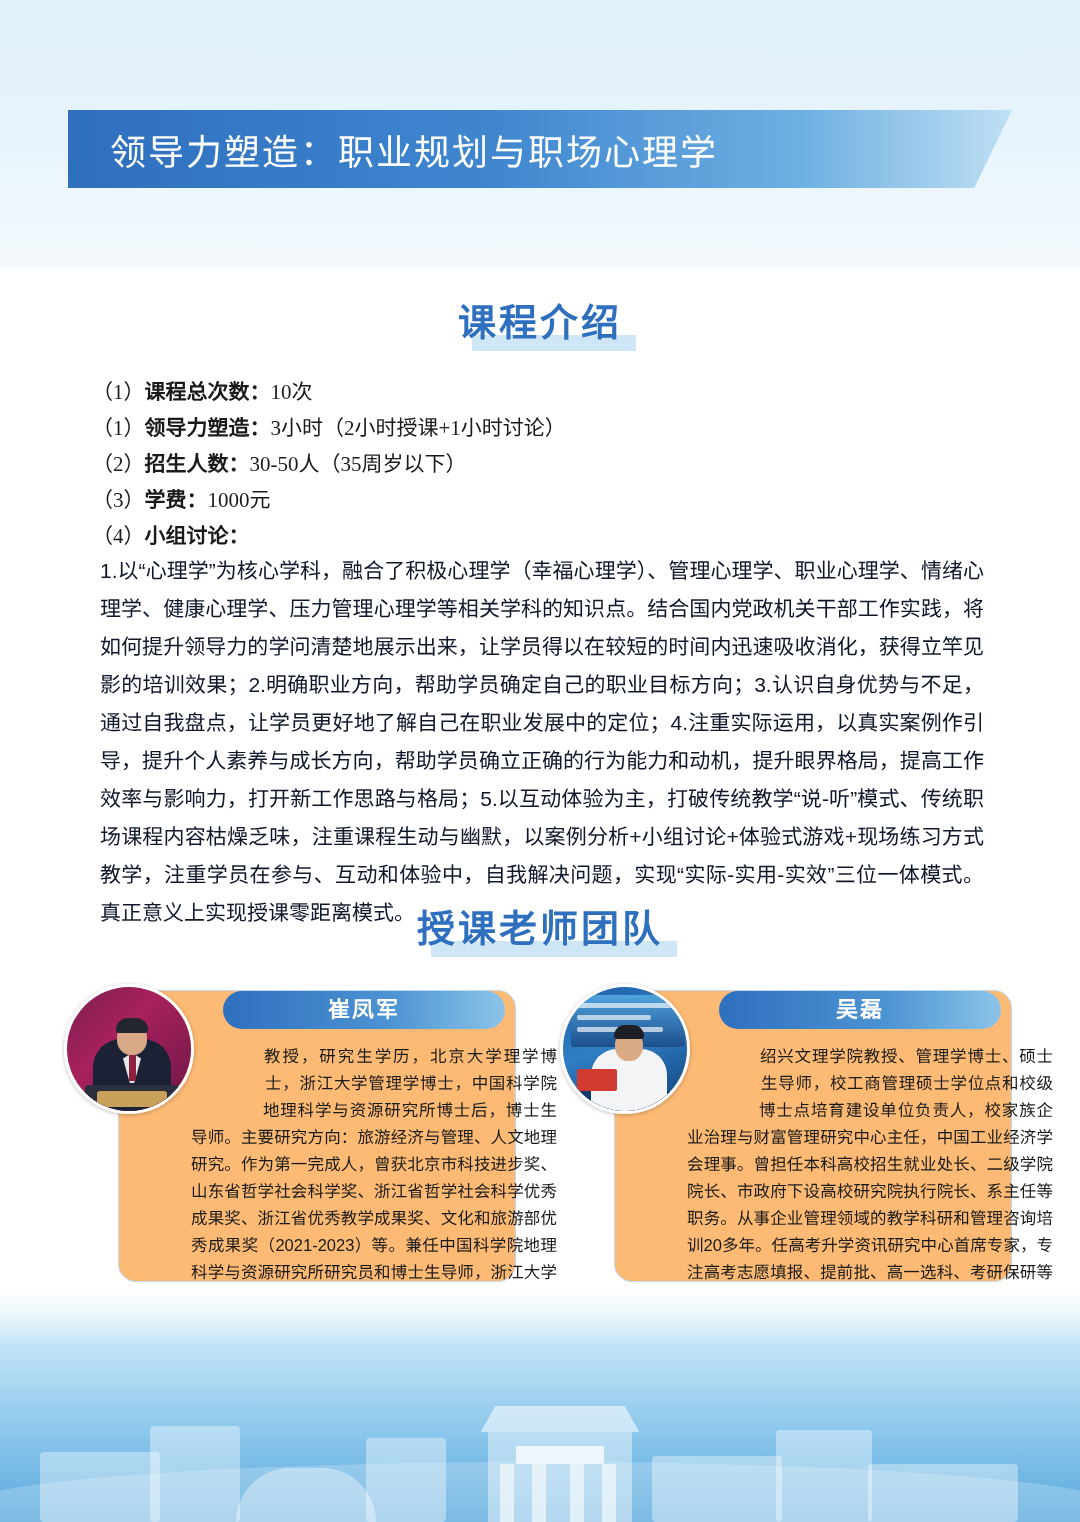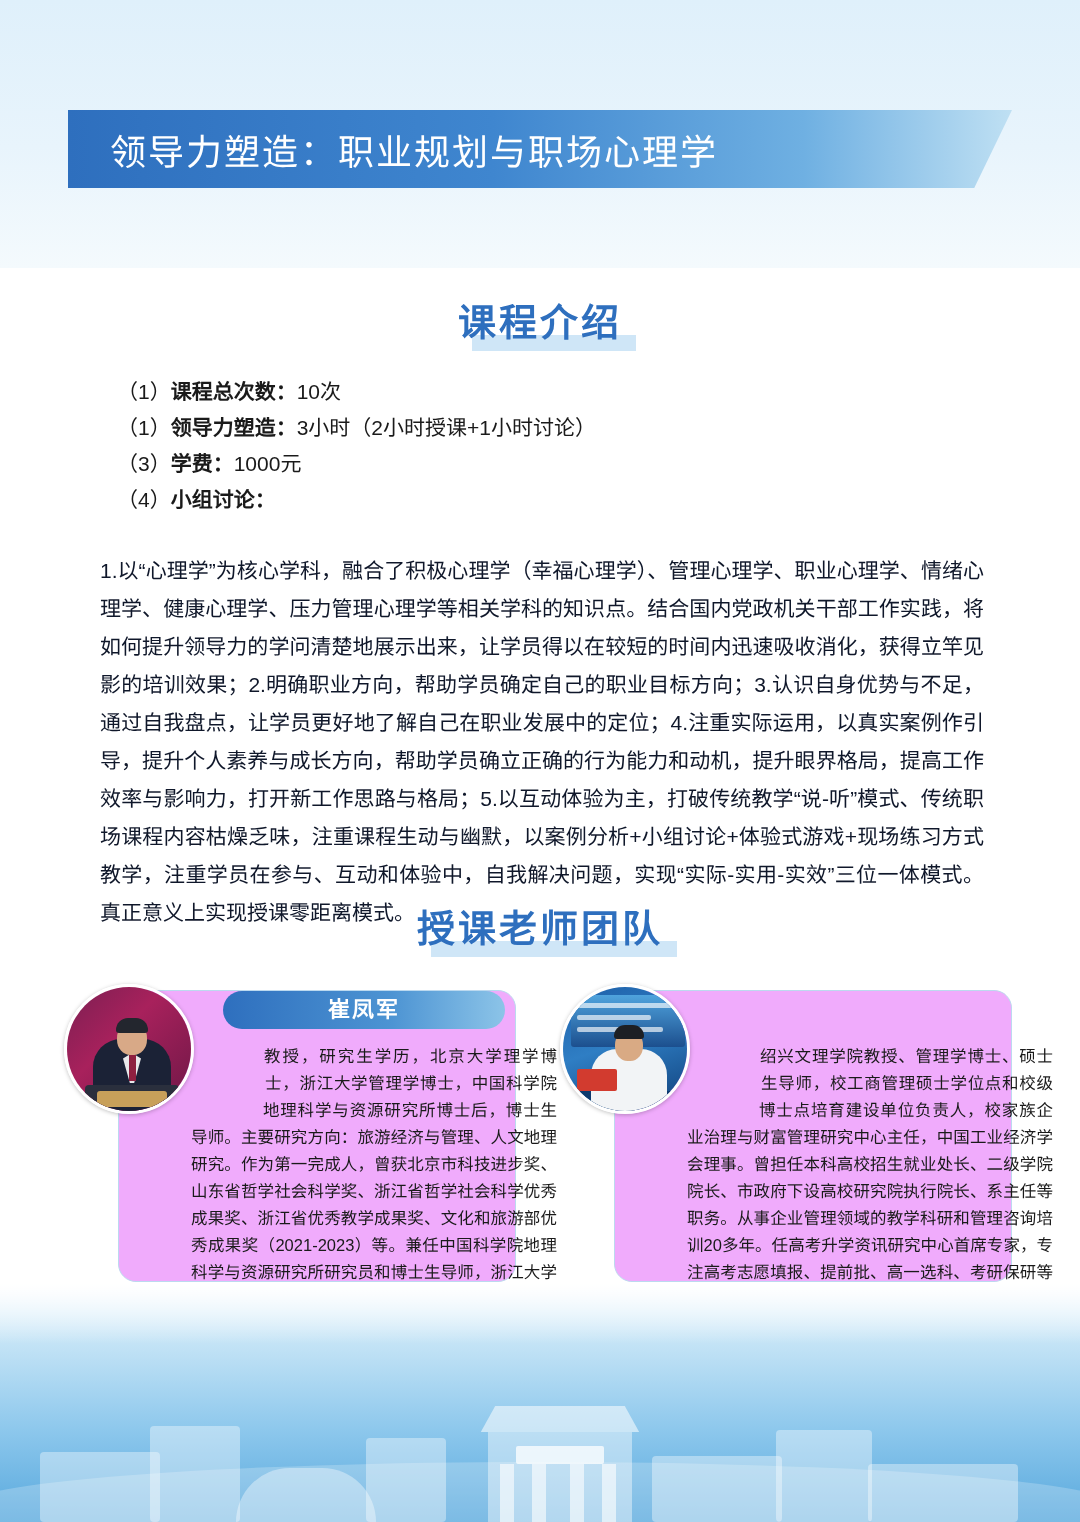--- a/index.html
+++ b/index.html
@@ -69,22 +69,23 @@
     height: 16px;
     background: #cfe6f7;
   }
 
   #heading-intro { left: 0; top: 292px; }
   #heading-teachers { left: 0; top: 898px; }
 
   
   .info-list {
     position: absolute;
-    left: 117px; top: 374px;
+    left: 92px; top: 374px;
     width: 880px;
+    font-family: Liberation Serif, serif;
   }
   .info-row {
     font-size: 21px;
     color: #1a1a1a;
     line-height: 36px;
     white-space: nowrap;
   }
   .info-row .idx { color: #1a1a1a; }
   .info-row .lab { font-weight: bold; color: #1a1a1a; }
   .info-row .val { color: #1a1a1a; }
@@ -110,21 +111,21 @@
   }
   #teacher-card-0 { left: 64px; }
   #teacher-card-1 { left: 560px; }
 
   .card-frame {
     position: absolute;
     left: 54px; top: 14px;
     width: 398px; height: 292px;
     border: 1px solid #bcd9ef;
     border-radius: 18px;
-    background: #f0abfc;
+    background: #fdba74;
   }
   .name-tag {
     position: absolute;
     left: 104px; top: 0px;
     width: 282px; height: 38px;
     background: linear-gradient(90deg, #2e6fbe 0%, #4d94d3 60%, #8cc4e8 100%);
     border-radius: 19px;
     color: #ffffff;
     font-size: 22px;
     font-weight: bold;
@@ -337,20 +338,23 @@
   </div>
 
   <div class="info-list">
     <div class="info-row">
       <span class="idx">（1）</span><span class="lab">课程总次数：</span><span class="val">10次</span>
     </div>
     <div class="info-row">
       <span class="idx">（1）</span><span class="lab">领导力塑造：</span><span class="val">3小时（2小时授课+1小时讨论）</span>
     </div>
     <div class="info-row">
+      <span class="idx">（2）</span><span class="lab">招生人数：</span><span class="val">30-50人（35周岁以下）</span>
+    </div>
+    <div class="info-row">
       <span class="idx">（3）</span><span class="lab">学费：</span><span class="val">1000元</span>
     </div>
     <div class="info-row">
       <span class="idx">（4）</span><span class="lab">小组讨论：</span><span class="val"></span>
     </div>
   </div>
 
   <div class="intro-para">1.以“心理学”为核心学科，融合了积极心理学（幸福心理学）、管理心理学、职业心理学、情绪心理学、健康心理学、压力管理心理学等相关学科的知识点。结合国内党政机关干部工作实践，将如何提升领导力的学问清楚地展示出来，让学员得以在较短的时间内迅速吸收消化，获得立竿见影的培训效果；2.明确职业方向，帮助学员确定自己的职业目标方向；3.认识自身优势与不足，通过自我盘点，让学员更好地了解自己在职业发展中的定位；4.注重实际运用，以真实案例作引导，提升个人素养与成长方向，帮助学员确立正确的行为能力和动机，提升眼界格局，提高工作效率与影响力，打开新工作思路与格局；5.以互动体验为主，打破传统教学“说-听”模式、传统职场课程内容枯燥乏味，注重课程生动与幽默，以案例分析+小组讨论+体验式游戏+现场练习方式教学，注重学员在参与、互动和体验中，自我解决问题，实现“实际-实用-实效”三位一体模式。真正意义上实现授课零距离模式。</div>
 
   <div class="section-heading" id="heading-teachers">
@@ -375,20 +379,21 @@
       <div class="av-tie"></div>
       <div class="av-head"></div>
       <div class="av-hair"></div>
       <div class="av-mic"></div>
       <div class="av-plate"></div>
     </div>
   </div>
 
   <div class="teacher-card" id="teacher-card-1">
     <div class="card-frame">
+      <div class="name-tag">吴磊</div>
       <div class="bio">
         <span class="av-spacer"></span>
         <span>绍兴文理学院教授、管理学博士、硕士生导师，校工商管理硕士学位点和校级博士点培育建设单位负责人，校家族企业治理与财富管理研究中心主任，中国工业经济学会理事。曾担任本科高校招生就业处长、二级学院院长、市政府下设高校研究院执行院长、系主任等职务。从事企业管理领域的教学科研和管理咨询培训20多年。任高考升学资讯研究中心首席专家，专注高考志愿填报、提前批、高一选科、考研保研等学业规划18年经验，亲自有效助力近3000名考生优质升学。</span>
       </div>
     </div>
     <div class="avatar av-1">
       <div class="av-bg"></div>
       <div class="av-screen">
         <div class="s-line" style="top:8px;width:96px;"></div>
         <div class="s-line" style="top:20px;width:74px;"></div>

